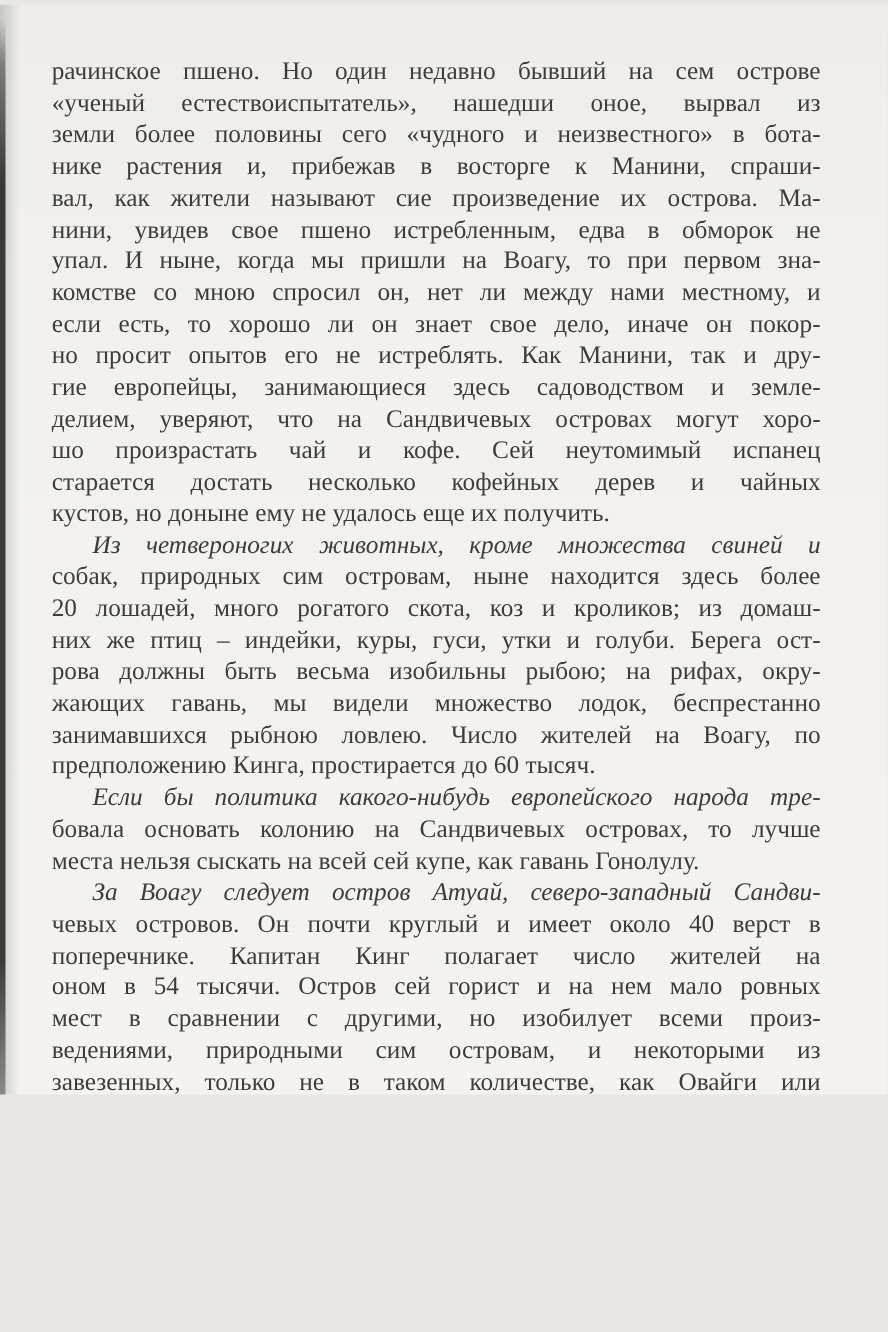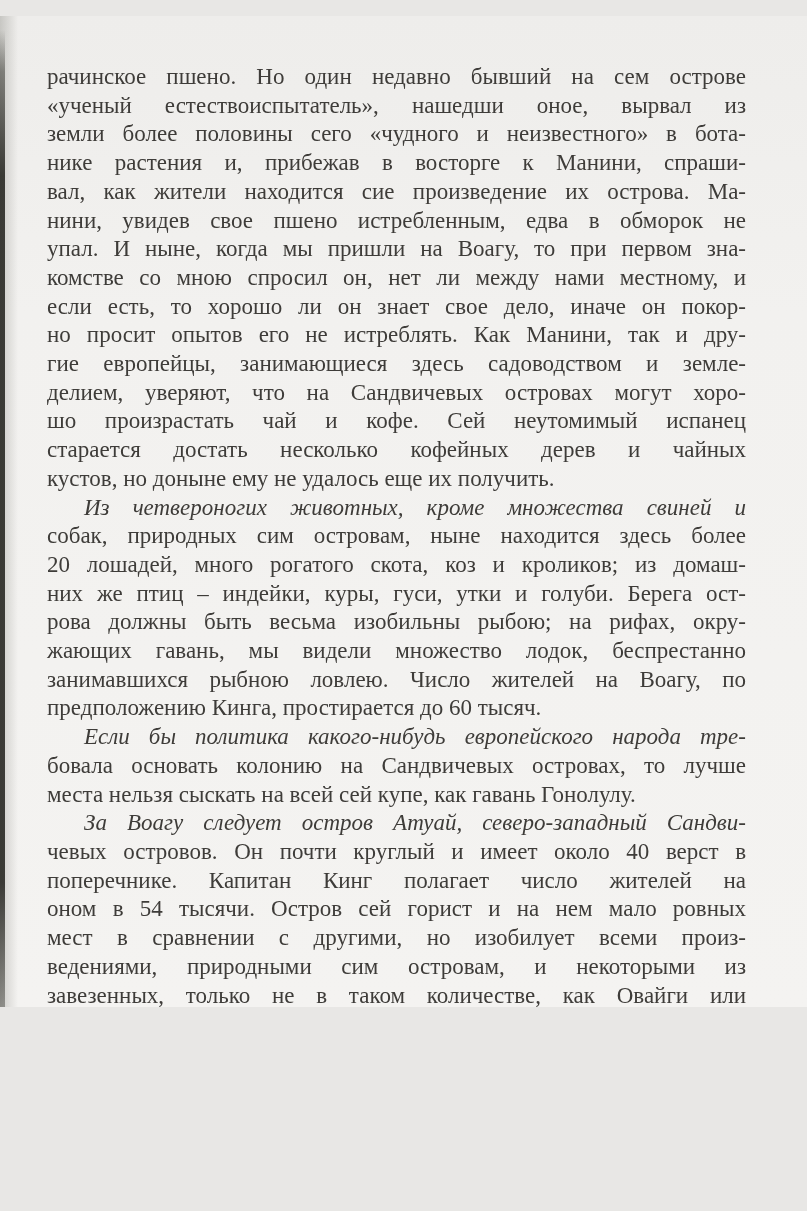--- a/index.html
+++ b/index.html
@@ -4,21 +4,21 @@
 <style>
   html, body {
     margin: 0;
     padding: 0;
     background: #e8e7e5;
   }
   .page {
     position: relative;
     width: 807px;
     height: 991px;
-    margin: 16px auto;
+    margin: 4px auto;
     background: linear-gradient(to bottom, #eeedeb 0%, #f2f1ef 30%, #f4f3f1 100%);
     overflow: hidden;
     font-family: "Liberation Serif", serif;
   }
   
   .scan-edge-soft {
     position: absolute;
     left: 0;
     top: 0;
     width: 18px;
@@ -77,21 +77,21 @@
 <div class="page">
   <div class="scan-edge-soft"></div>
   <div class="scan-edge-dark"></div>
 
   <div class="text-block">
       <div class="para">
         <div class="line j">рачинское пшено. Но один недавно бывший на сем острове</div>
         <div class="line j">«ученый естествоиспытатель», нашедши оное, вырвал из</div>
         <div class="line j">земли более половины сего «чудного и неизвестного» в бота-</div>
         <div class="line j">нике растения и, прибежав в восторге к Манини, спраши-</div>
-        <div class="line j">вал, как жители находится сие произведение их острова. Ма-</div>
+        <div class="line j">вал, как жители называют сие произведение их острова. Ма-</div>
         <div class="line j">нини, увидев свое пшено истребленным, едва в обморок не</div>
         <div class="line j">упал. И ныне, когда мы пришли на Воагу, то при первом зна-</div>
         <div class="line j">комстве со мною спросил он, нет ли между нами местному, и</div>
         <div class="line j">если есть, то хорошо ли он знает свое дело, иначе он покор-</div>
         <div class="line j">но просит опытов его не истреблять. Как Манини, так и дру-</div>
         <div class="line j">гие европейцы, занимающиеся здесь садоводством и земле-</div>
         <div class="line j">делием, уверяют, что на Сандвичевых островах могут хоро-</div>
         <div class="line j">шо произрастать чай и кофе. Сей неутомимый испанец</div>
         <div class="line j">старается достать несколько кофейных дерев и чайных</div>
         <div class="line">кустов, но доныне ему не удалось еще их получить.</div>

